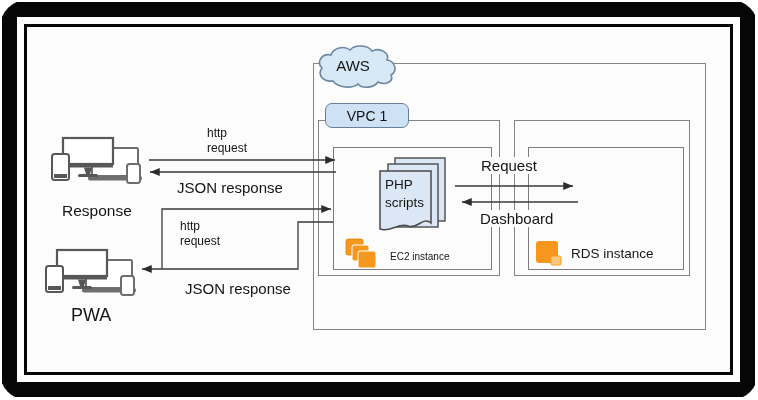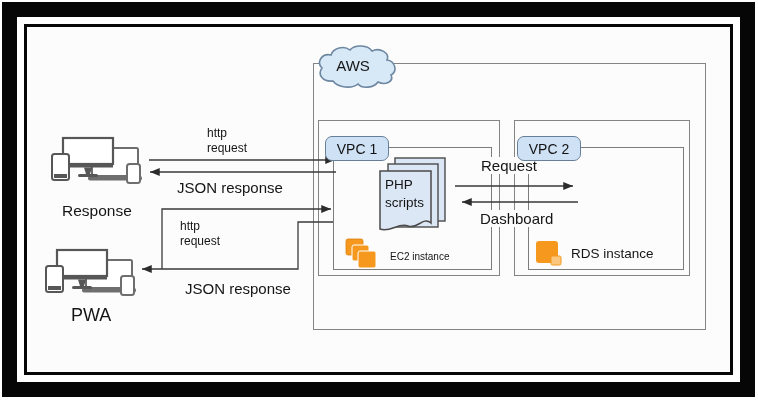--- a/index.html
+++ b/index.html
@@ -1,28 +1,28 @@
 <!DOCTYPE html>
 <html><head>
 <meta charset="utf-8">
 <style>
   * { margin:0; padding:0; box-sizing:border-box; }
   body { font-family:"Liberation Sans", sans-serif; background:#ffffff; }
-  .stage { position:relative; width:758px; height:400px; background:#ffffff; overflow:hidden; }
+  .stage { position:relative; width:758px; height:400px; background:#ffffff; overflow:hidden;border-radius:27px; }
 
   
   .frame-outer { position:absolute; left:2px; top:2px; right:3px; bottom:3px; border:15px solid #060606; }
   .frame-inner { position:absolute; left:24px; top:24px; right:25px; bottom:25px; border:3px solid #060606; background:#fcfcfc; }
 
   .abs { position:absolute; }
   .box { position:absolute; border:1.4px solid #848484; background:transparent; }
   .lbl { position:absolute; color:#151515; white-space:nowrap; }
-  .vpc-tag { position:absolute; width:64px; height:25px; background:#cfe2f5; border:1.6px solid #67809a;
+  .vpc-tag { position:absolute; width:84px; height:25px; background:#cfe2f5; border:1.6px solid #67809a;
              border-radius:7px; display:flex; align-items:center; justify-content:center;
-             font-size:14px; color:#121212; z-index:5;margin-top:33px; }
+             font-size:14px; color:#121212; z-index:5; }
   .wbg { background:#fcfcfc; padding:0 3px; z-index:4; }
   .twoline { line-height:14.5px; font-size:12px; }
   svg { display:block; }
   .overlay { position:absolute; left:0; top:0; z-index:3; pointer-events:none; }
   .icon-abs { position:absolute; z-index:5; }
 </style>
 </head>
 <body>
 
 <div class="stage">
@@ -51,23 +51,20 @@
 
   <div class="icon-abs" style="left:314px; top:45px; width:84px; height:44px;">
     <svg width="84" height="44" viewBox="0 0 84 44">
       <path d="M19,36 C9,37 3,30 8,23 C2,17 8,8 17,10 C19,3 30,0 36,5 C41,-1 54,0 58,6 C66,2 76,8 73,15 C81,16 84,26 77,30 C80,36 72,41 64,37 C60,43 48,44 44,39 C38,44 24,43 19,36 Z" fill="#d7e8f7" stroke="#6d87a1" stroke-width="1.6"></path>
     </svg>
     <div class="lbl" style="left:0; right:6px; top:12px; text-align:center; font-size:15px;">AWS</div>
   </div>
 
   <div class="vpc-tag" style="left:325px; top:103px;">
     <span>VPC 1</span>
-  </div>
-  <div class="vpc-tag" style="left:517px; top:103px;">
-    <span>VPC 2</span>
   </div>
 
   <div class="icon-abs" style="left:374px; top:155px; width:74px; height:84px;">
     <svg width="74" height="84" viewBox="0 0 74 84">
       <rect x="21" y="3" width="50" height="63" fill="#dce7f5" stroke="#4a4a4a" stroke-width="1.4"></rect>
       <rect x="14" y="9" width="50" height="63" fill="#dce7f5" stroke="#4a4a4a" stroke-width="1.4"></rect>
       <path d="M6,16 H57 V68 C49,61 43,75 34,71 C25,67 16,78 6,74 Z" fill="#dce7f5" stroke="#4a4a4a" stroke-width="1.5"></path>
     </svg>
     <div class="lbl" style="left:11px; top:22px; font-size:13.5px;">PHP</div>
     <div class="lbl" style="left:11px; top:40px; font-size:13.5px;">scripts</div>

